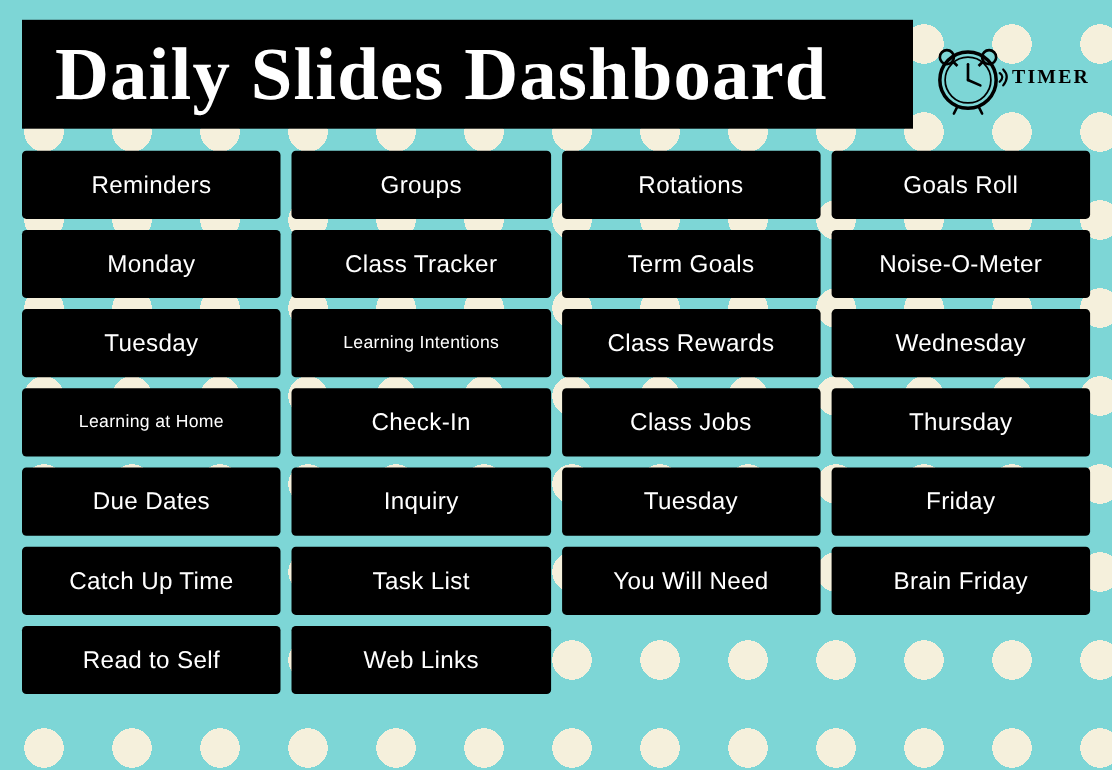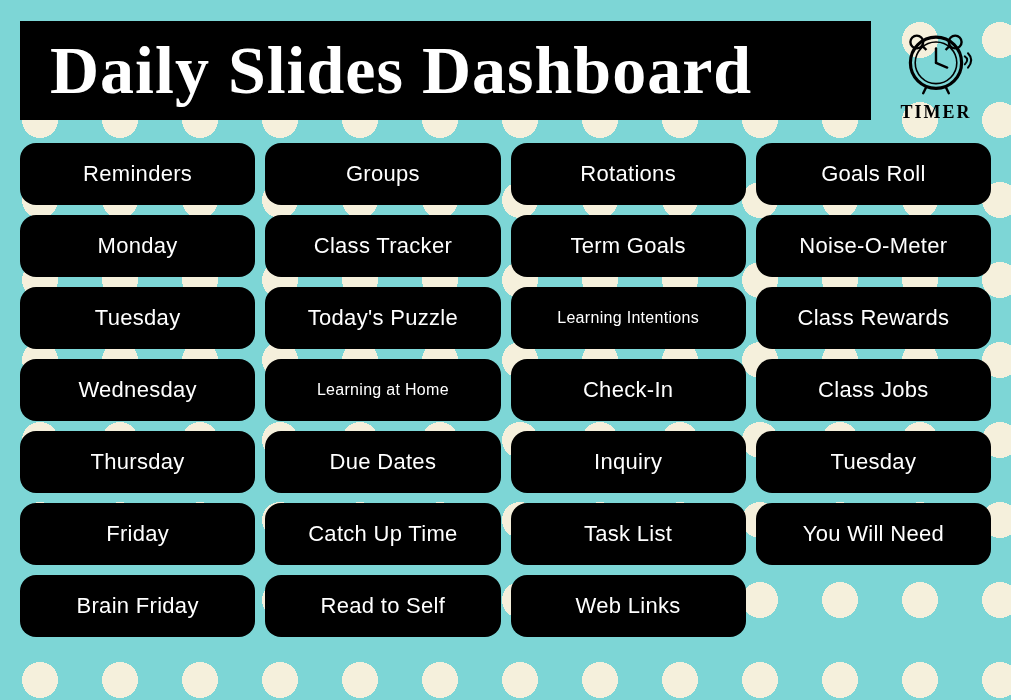--- a/index.html
+++ b/index.html
@@ -33,21 +33,21 @@
     .title-bar h1 {
       color: #fff;
       font-size: 68px;
       font-weight: bold;
       letter-spacing: 1px;
       white-space: nowrap;
     }
 
     .timer-section {
       display: flex;
-      flex-direction: column;
+      flex-direction: row;
       align-items: center;
       justify-content: center;
       min-width: 110px;
       text-align: right;
     }
 
     .timer-icon {
       width: 80px;
       height: 80px;
     }
@@ -64,21 +64,21 @@
       display: grid;
       grid-template-columns: repeat(4, 1fr);
       gap: 10px;
       padding: 10px 20px 10px 20px;
     }
 
     .grid-btn {
       background-color: #000;
       color: #fff;
       border: none;
-      border-radius: 16px;
+      border-radius: 4px;
       padding: 16px 8px;
       font-size: 22px;
       font-weight: 500;
       cursor: pointer;
       text-align: center;
       min-height: 62px;
       display: flex;
       align-items: center;
       justify-content: center;
       letter-spacing: 0.3px;
@@ -124,21 +124,20 @@
 <div class="grid-section" id="button-grid">
 <button class="grid-btn">Reminders</button>
     <button class="grid-btn">Groups</button>
     <button class="grid-btn">Rotations</button>
     <button class="grid-btn">Goals Roll</button>
     <button class="grid-btn">Monday</button>
     <button class="grid-btn">Class Tracker</button>
     <button class="grid-btn">Term Goals</button>
     <button class="grid-btn">Noise-O-Meter</button>
     <button class="grid-btn">Tuesday</button>
-    <button class="grid-btn">Today's Puzzle</button>
     <button class="grid-btn small-text">Learning Intentions</button>
     <button class="grid-btn">Class Rewards</button>
     <button class="grid-btn">Wednesday</button>
     <button class="grid-btn small-text">Learning at Home</button>
     <button class="grid-btn">Check-In</button>
     <button class="grid-btn">Class Jobs</button>
     <button class="grid-btn">Thursday</button>
     <button class="grid-btn">Due Dates</button>
     <button class="grid-btn">Inquiry</button>
     <button class="grid-btn">Tuesday</button>

